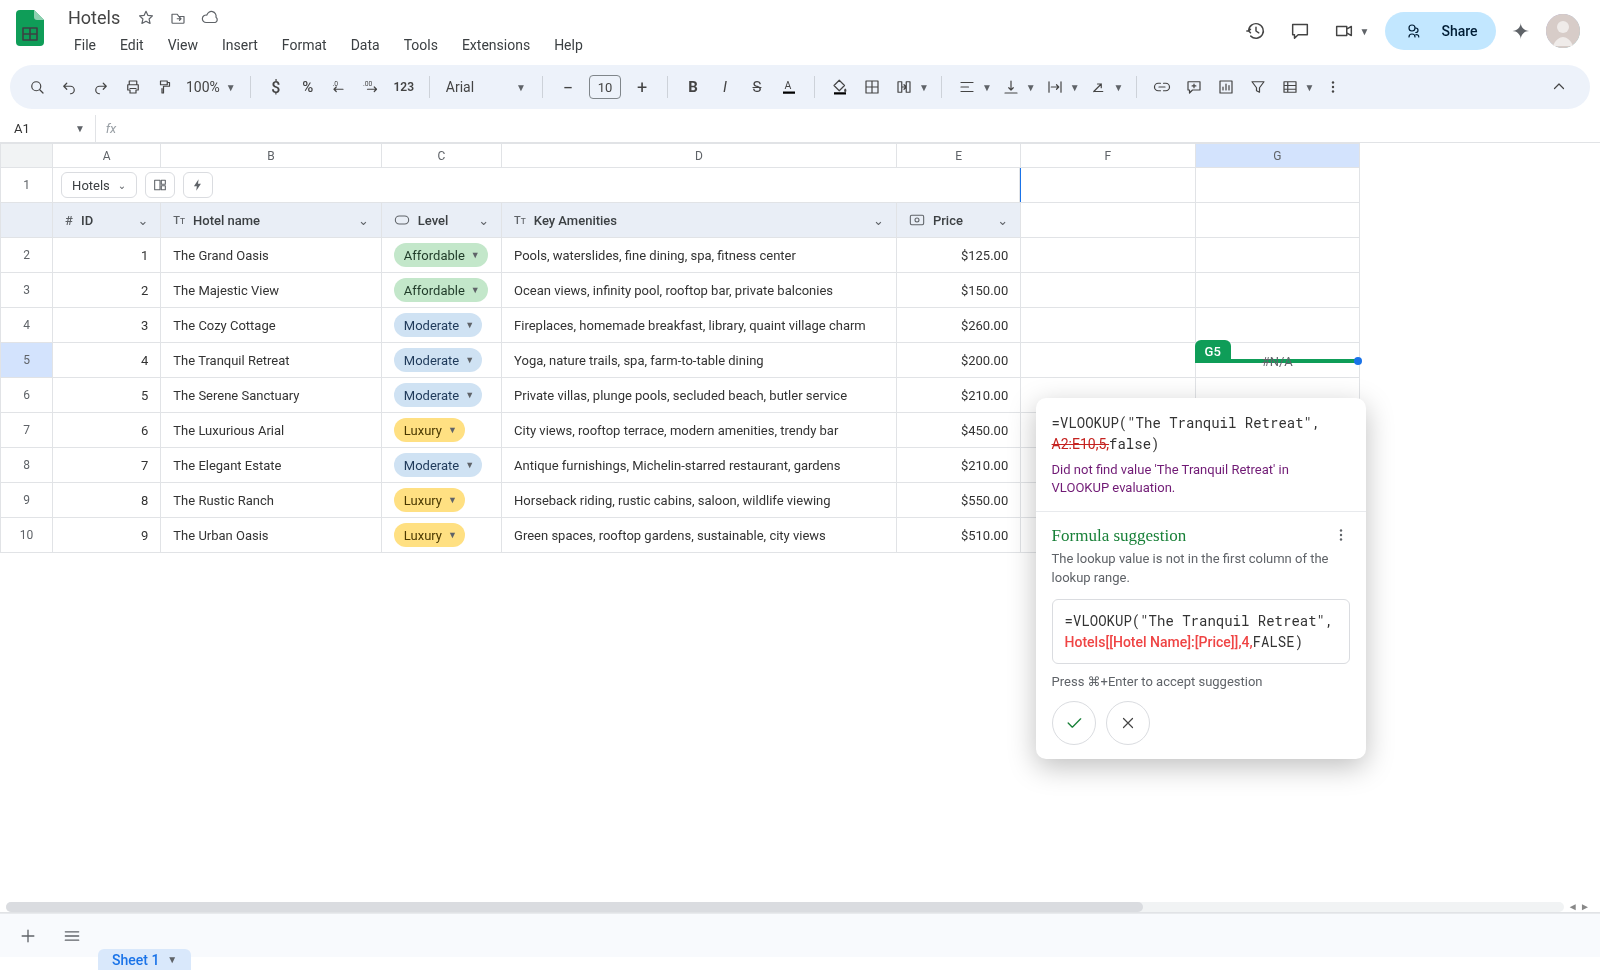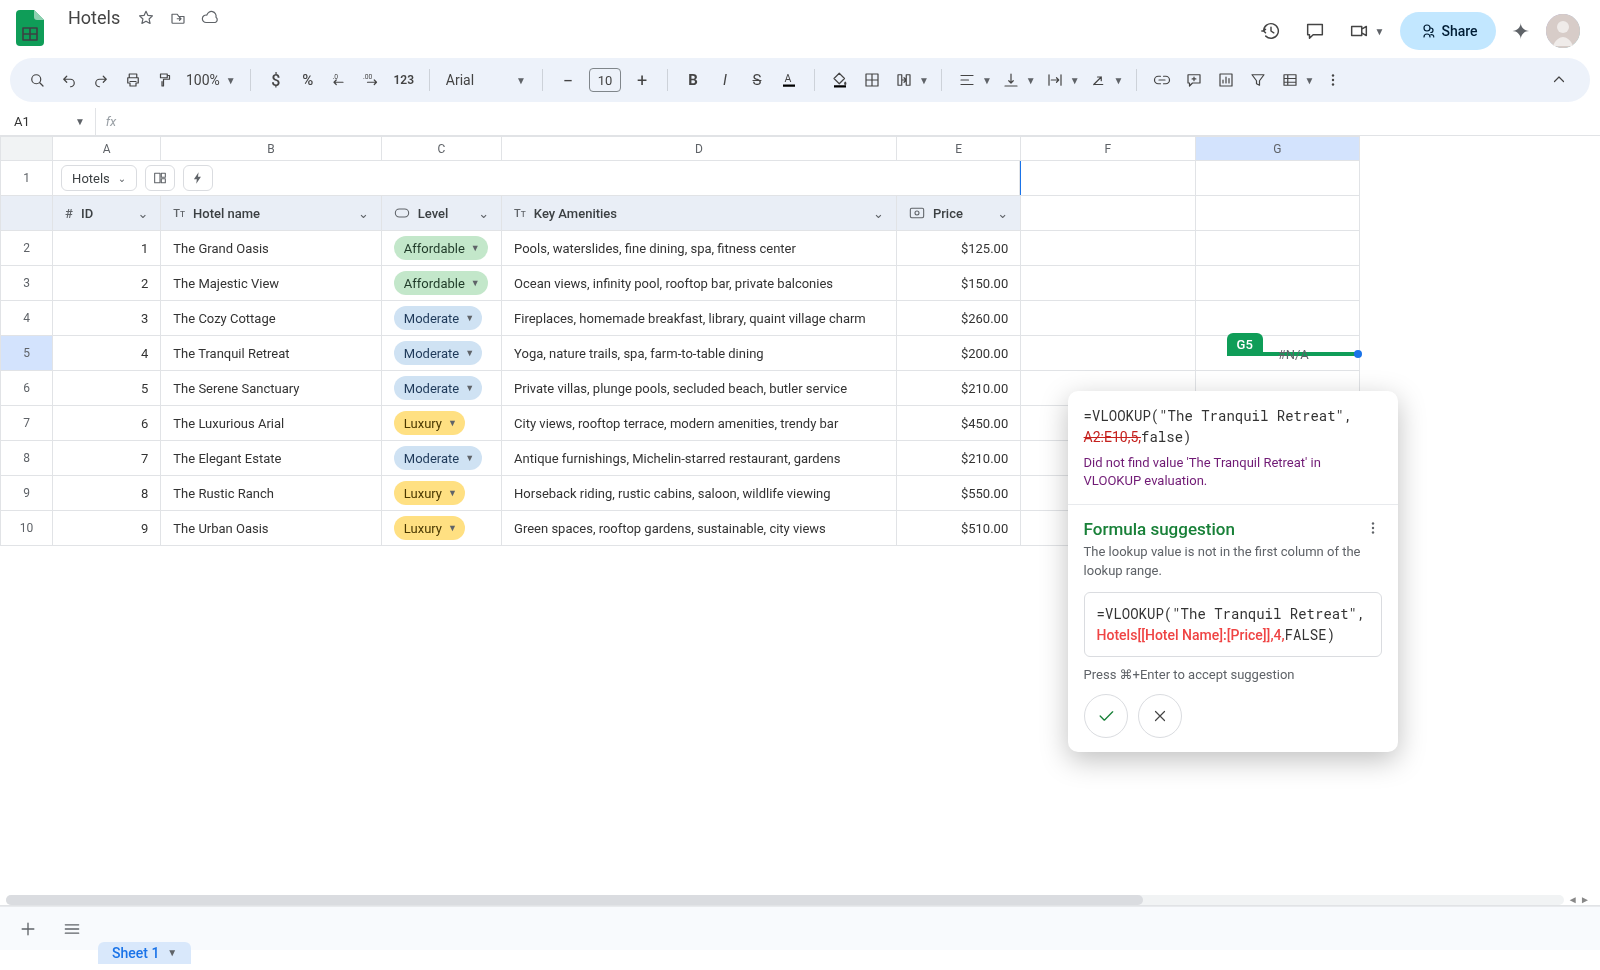--- a/index.html
+++ b/index.html
@@ -28,21 +28,21 @@
   .doc-area{flex:1;}
   .doc-row{display:flex;align-items:center;gap:10px;}
   .doc-title{font-size:18px;color:#444;font-weight:400;padding:1px 6px;}
   .title-icons{display:flex;gap:12px;color:#5f6368;}
   .title-icons .ico{width:20px;height:20px;display:flex;align-items:center;justify-content:center;cursor:pointer;}
   .menubar{display:flex;gap:4px;margin-top:4px;padding-left:2px;}
   .menu-item{padding:4px 10px;font-size:14px;color:#3c4043;border-radius:4px;cursor:pointer;}
   .right-actions{display:flex;align-items:center;gap:16px;padding-right:10px;padding-top:6px;}
   .icon-btn{width:28px;height:28px;display:flex;align-items:center;justify-content:center;color:#444;cursor:pointer;border-radius:50%;}
   .meet{display:flex;align-items:center;gap:2px;}
-  .share-btn{display:flex;align-items:center;gap:5px;background:#c2e7ff;color:#001d35;height:38px;padding:0 18px;border-radius:100px;font-size:14px;font-weight:500;cursor:pointer;}
+  .share-btn{display:flex;align-items:center;gap:20px;background:#c2e7ff;color:#001d35;height:38px;padding:0 18px;border-radius:100px;font-size:14px;font-weight:500;cursor:pointer;}
   .gemini-star{color:#5f6368;font-size:22px;}
   .avatar{width:34px;height:34px;border-radius:50%;background:linear-gradient(135deg,#b39ddb,#80cbc4);display:flex;align-items:center;justify-content:center;color:#fff;font-weight:500;}
 
   
   .toolbar{margin:8px 10px 0 10px;background:var(--g-toolbar);height:44px;border-radius:22px;display:flex;align-items:center;padding:0 14px;gap:6px;color:#444;}
   .tb-ico{width:26px;height:26px;display:flex;align-items:center;justify-content:center;cursor:pointer;border-radius:4px;color:#444;}
   .tb-sep{width:1px;height:22px;background:#cdd2d9;margin:0 6px;}
   .tb-zoom{display:flex;align-items:center;gap:6px;font-size:14px;color:#444;padding:0 2px;}
   .tb-font{display:flex;align-items:center;gap:42px;font-size:14px;padding:0 4px;}
   .tb-fontsize{display:flex;align-items:center;gap:8px;}
@@ -99,21 +99,21 @@
   .g5-tag{position:absolute;top:-20px;left:-1px;background:var(--g-green);color:#fff;font-size:13px;font-weight:500;padding:4px 10px;border-radius:6px 6px 0 0;}
   .g5-box{position:absolute;inset:-1px;border:2px solid var(--g-green);background:#fef9c3;display:flex;align-items:center;justify-content:center;color:#5f6368;}
   .g5-handle{position:absolute;right:-4px;bottom:-4px;width:8px;height:8px;background:var(--g-blue);border-radius:50%;}
 
   .popover{position:absolute;top:38px;left:-160px;width:330px;background:#fff;border-radius:10px;box-shadow:0 8px 28px rgba(0,0,0,.25);padding:14px 16px;font-size:14px;color:#3c4043;z-index:10;}
   .popover .formula-old{font-family:Roboto Mono,monospace;color:#333;line-height:1.5;}
   .popover .strike{color:#c5221f;text-decoration:line-through;}
   .popover .err{color:#701a75;font-size:13px;margin-top:6px;line-height:1.4;}
   .popover .divider{height:1px;background:#e8eaed;margin:14px -16px;}
   .popover .sugg-head{display:flex;justify-content:space-between;align-items:flex-start;}
-  .popover .sugg-title{color:#188038;font-weight:500;font-size:17px;}
+  .popover .sugg-title{color:#188038;font-weight:500;font-size:17px;font-family:Liberation Serif, serif;}
   .popover .sugg-sub{color:#5f6368;font-size:13px;margin-top:4px;line-height:1.4;}
   .popover .sugg-box{border:1px solid #dadce0;border-radius:6px;padding:10px 12px;margin-top:12px;font-family:Roboto Mono,monospace;font-size:14px;line-height:1.5;color:#333;}
   .popover .sugg-box .green{color:#ef4444;font-weight:500;}
   .popover .hint{color:#5f6368;font-size:13px;margin-top:10px;}
   .popover .actions{display:flex;gap:10px;margin-top:12px;}
   .circle-btn{width:44px;height:44px;border:1px solid #dadce0;border-radius:50%;display:flex;align-items:center;justify-content:center;cursor:pointer;}
   .circle-btn.ok{color:#188038;}
   .circle-btn.no{color:#444;}
 
   
@@ -149,20 +149,31 @@
             <svg width="18" height="18" viewBox="0 0 24 24">
               <path class="stroke" d="M4 7h7l2 3h7v8a1 1 0 0 1-1 1H5a1 1 0 0 1-1-1zM11 13h5m0 0-2-2m2 2-2 2"></path>
             </svg>
           </span>
         <span class="ico">
             <svg width="20" height="18" viewBox="0 0 24 24">
               <path class="stroke" d="M7 18a5 5 0 1 1 .8-9.9A6 6 0 0 1 20 11a4 4 0 0 1-1 7z"></path>
             </svg>
           </span>
       </div>
+    </div>
+    <div class="menubar">
+      <span class="menu-item">File</span>
+      <span class="menu-item">Edit</span>
+      <span class="menu-item">View</span>
+      <span class="menu-item">Insert</span>
+      <span class="menu-item">Format</span>
+      <span class="menu-item">Data</span>
+      <span class="menu-item">Tools</span>
+      <span class="menu-item">Extensions</span>
+      <span class="menu-item">Help</span>
     </div>
   </div>
   <div class="right-actions">
     <span class="icon-btn">
         <svg width="22" height="22" viewBox="0 0 24 24">
           <path class="stroke" d="M4 12a8 8 0 1 1 2.3 5.6M4 12H2m2 0 2-2m-2 2 2 2M12 8v4l3 2"></path>
         </svg>
       </span>
     <span class="icon-btn">
         <svg width="22" height="22" viewBox="0 0 24 24">
@@ -560,21 +571,21 @@
                 <span class="level-chip lvl-Moderate">Moderate<span class="tri">▼</span></span>
               </div>
             </td>
     <td>
               <div class="cell">Yoga, nature trails, spa, farm-to-table dining</div>
             </td>
     <td>
               <div class="cell right">$200.00</div>
             </td>
     <td></td>
-    <td class="g5-host" style="position: relative; overflow: visible; padding-left: 32px;">
+    <td class="g5-host" style="position: relative; overflow: visible;">
     <div class="g5">
       <div class="g5-tag">G5</div>
       <div class="g5-box">#N/A<span class="g5-handle"></span></div>
       <div class="popover">
         <div class="formula-old">
           =VLOOKUP("The Tranquil Retreat",<br><span class="strike">A2:E10,5,</span>false)
         </div>
         <div class="err">Did not find value 'The Tranquil Retreat' in VLOOKUP evaluation.</div>
         <div class="divider"></div>
         <div class="sugg-head">

